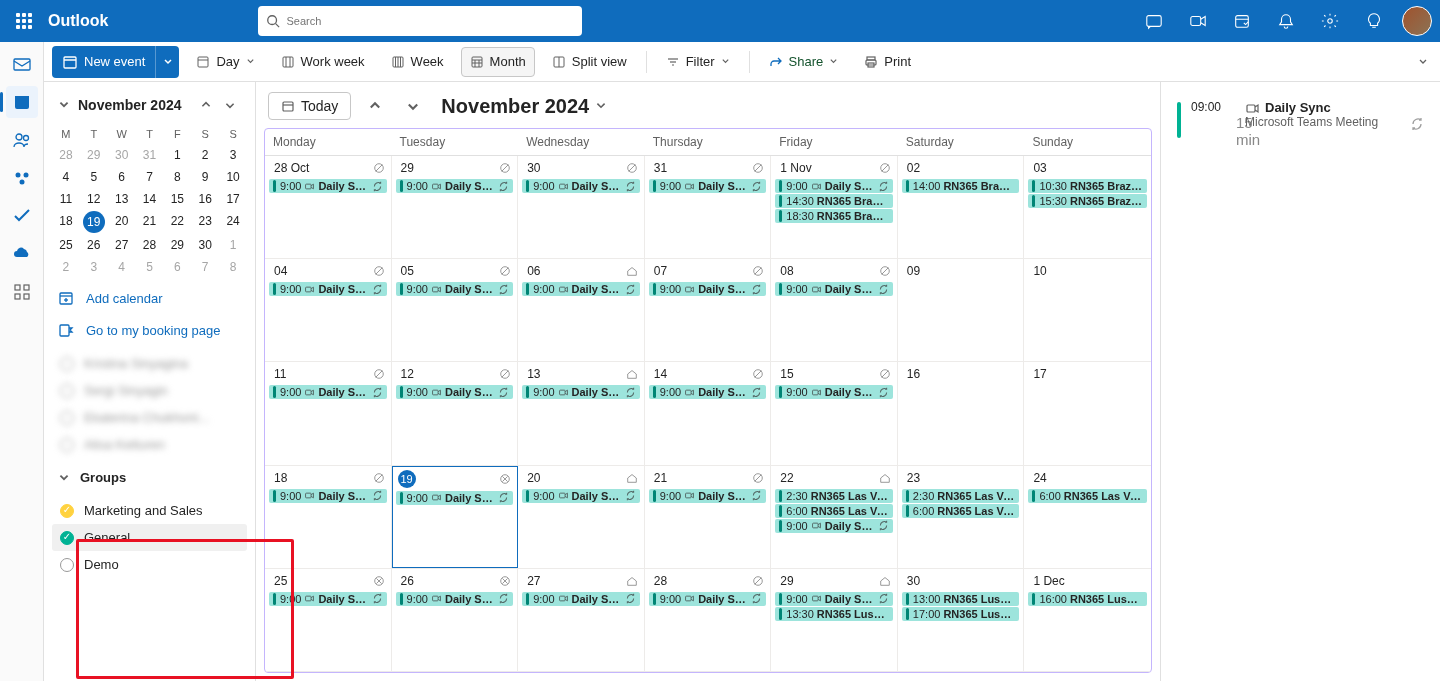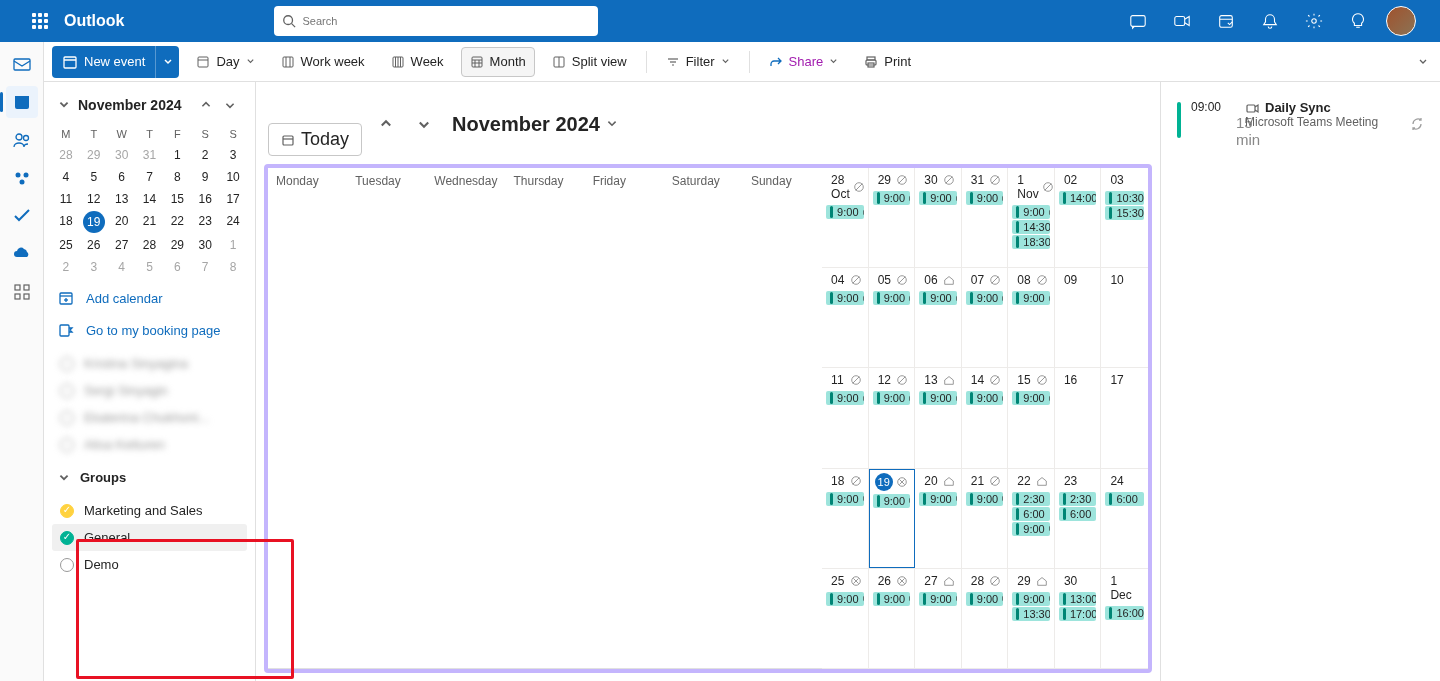--- a/index.html
+++ b/index.html
@@ -1,19 +1,19 @@
 <!DOCTYPE html>
 <html><head>
 <meta charset="utf-8">
 <style>
   * { box-sizing: border-box; margin: 0; padding: 0; font-family: 'Segoe UI', Arial, sans-serif; }
   body { width: 1440px; height: 681px; overflow: hidden; background: #fff; font-size: 13px; color: #242424; }
   
   
-  .topbar { height: 42px; background: #0f6cbd; display: flex; align-items: center; padding: 0 24px; color: #fff; }
+  .topbar { height: 42px; background: #0f6cbd; display: flex; align-items: center; padding: 0 8px; color: #fff; }
   .waffle { width: 32px; height: 32px; display: flex; align-items: center; justify-content: center; cursor: pointer; }
   .waffle-grid { width: 16px; height: 16px; display: grid; grid-template-columns: repeat(3,1fr); grid-template-rows: repeat(3,1fr); gap: 1.5px; }
   .waffle-grid span { background: #fff; border-radius: 1px; }
   .brand { font-size: 16px; font-weight: 600; margin-left: 8px; }
   .search-wrap { margin-left: 150px; }
   .search-box { width: 324px; height: 30px; background: #fff; border-radius: 4px; display: flex; align-items: center; padding: 0 8px; }
   .search-box input { border: none; outline: none; flex: 1; font-size: 11px; padding-left: 6px; }
   .topbar-right { margin-left: auto; display: flex; align-items: center; gap: 4px; }
   .top-icon { width: 40px; height: 40px; display: flex; align-items: center; justify-content: center; cursor: pointer; color: #fff; }
   .avatar { width: 30px; height: 30px; border-radius: 50%; background: linear-gradient(135deg,#a0522d,#8b7355); margin-left: 4px; cursor: pointer; border: 1px solid #fff; }
@@ -69,24 +69,24 @@
   .cal-circle { width:14px; height:14px; border-radius:50%; border:1.5px solid #999; flex-shrink:0; }
   .cal-circle.yellow { background:#ffd23f; border-color:#ffd23f; }
   .cal-circle.teal { background:#00b294; border-color:#00b294; }
   .groups-header { display:flex; align-items:center; gap:10px; padding:8px 14px; font-weight:600; cursor:pointer; position:relative; z-index:1; }
   .highlight-box { position:absolute; border:3px solid #e81123; border-radius:2px; pointer-events:none; left:32px; width:218px; bottom:2px; height:140px; z-index:5; }
   .cal-item:hover, .groups-section .cal-item.hovered { background:#f0f0f0; }
   
   
   .cal-area { flex:1; display:flex; flex-direction:column; padding:8px; overflow:hidden; }
   .cal-header-row { display:flex; align-items:center; gap:10px; padding:2px 4px 8px 4px; }
-  .today-btn { border:1px solid #c7c7c7; border-radius:4px; padding:5px 12px; display:flex; align-items:center; gap:6px; cursor:pointer; font-size:18px;margin-top:31px; }
+  .today-btn { border:1px solid #c7c7c7; border-radius:4px; padding:5px 12px; display:flex; align-items:center; gap:6px; cursor:pointer; font-size:14px; }
   .nav-arrow { width:28px; height:28px; display:flex; align-items:center; justify-content:center; cursor:pointer; color:#616161; }
   .cal-title { font-size:20px; font-weight:600; margin-left:4px; display:flex; align-items:center; gap:6px; }
-  .cal-grid-wrap { flex:1; border:4px solid #c4b5fd; border-radius:4px; display:flex; flex-direction:row; overflow:hidden; }
+  .cal-grid-wrap { flex:1; border:1px solid #c4b5fd; border-radius:4px; display:flex; flex-direction:column; overflow:hidden; }
   .dow-row { display:grid; grid-template-columns:repeat(7,1fr); border-bottom:1px solid #e0e0e0; }
   .dow-cell { padding:6px 8px; font-size:12px; color:#616161; }
   .weeks { flex:1; display:grid; grid-template-rows:repeat(6,1fr); }
   .week-row { display:grid; grid-template-columns:repeat(7,1fr); border-bottom:1px solid #edebe9; }
   .day-cell { border-right:1px solid #edebe9; padding:4px 4px; overflow:hidden; position:relative; font-size:12px; }
   .day-cell:last-child { border-right:none; }
   .day-num-row { display:flex; align-items:center; justify-content:space-between; padding:0 2px 2px 2px; }
   .day-num { font-size:12px; padding:1px 3px; }
   .day-num.today-num { background:#0f6cbd; color:#fff; border-radius:50%; width:18px; height:18px; display:flex; align-items:center; justify-content:center; font-size:11px; }
   .day-cell.today-cell { outline:1px solid #0f6cbd; outline-offset:-1px; }
@@ -297,21 +297,21 @@
             <line x1="2" y1="4" x2="12" y2="4"></line>
             <line x1="4" y1="7" x2="10" y2="7"></line>
             <line x1="6" y1="10" x2="8" y2="10"></line>
           </svg>
           <span>Filter</span>
           <svg width="9" height="9" viewBox="0 0 10 10" fill="none" stroke="#616161" stroke-width="1.3">
             <path d="M2 3l3 3 3-3"></path>
           </svg>
         </div>
       <div class="tool-divider"></div>
-      <div class="tool-btn" style="color:#a21caf;">
+      <div class="tool-btn" style="color:#14532d;">
           <svg width="14" height="14" viewBox="0 0 14 14" fill="none" stroke="#0f6cbd" stroke-width="1.3">
             <path d="M9 3l3 3-3 3M12 6H5a3 3 0 00-3 3v2"></path>
           </svg>
           <span>Share</span>
           <svg width="9" height="9" viewBox="0 0 10 10" fill="none" stroke="#616161" stroke-width="1.3">
             <path d="M2 3l3 3 3-3"></path>
           </svg>
         </div>
       <div class="tool-btn">
           <svg width="14" height="14" viewBox="0 0 14 14" fill="none" stroke="#616161" stroke-width="1.2">

